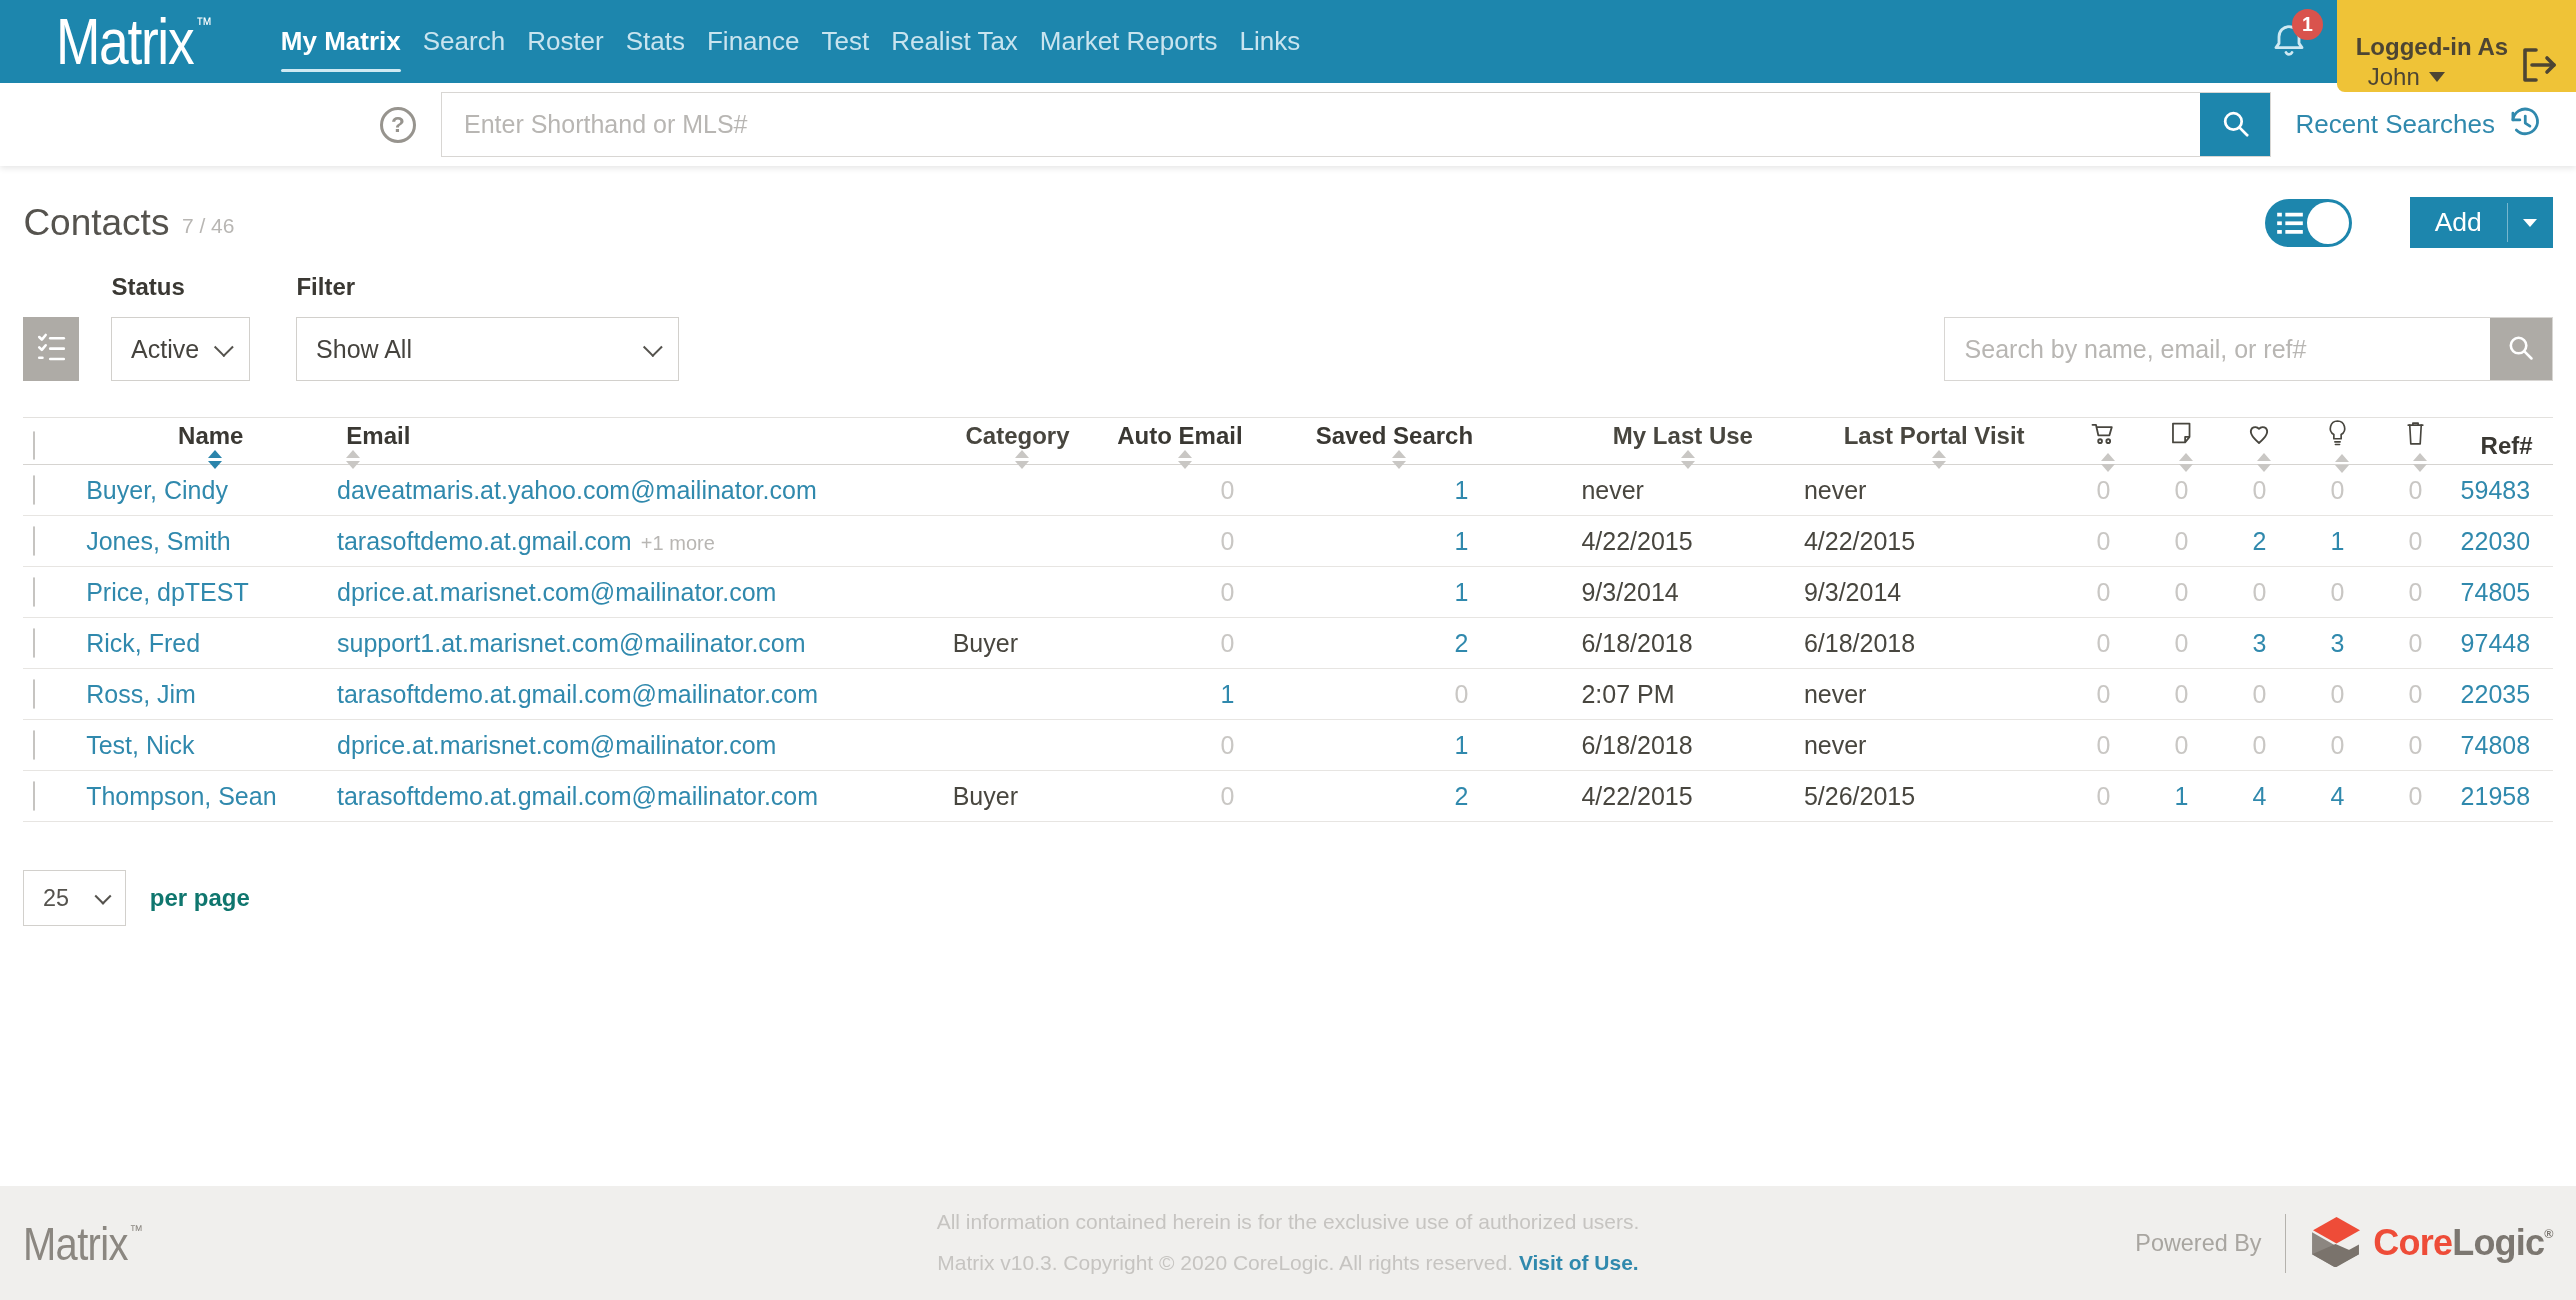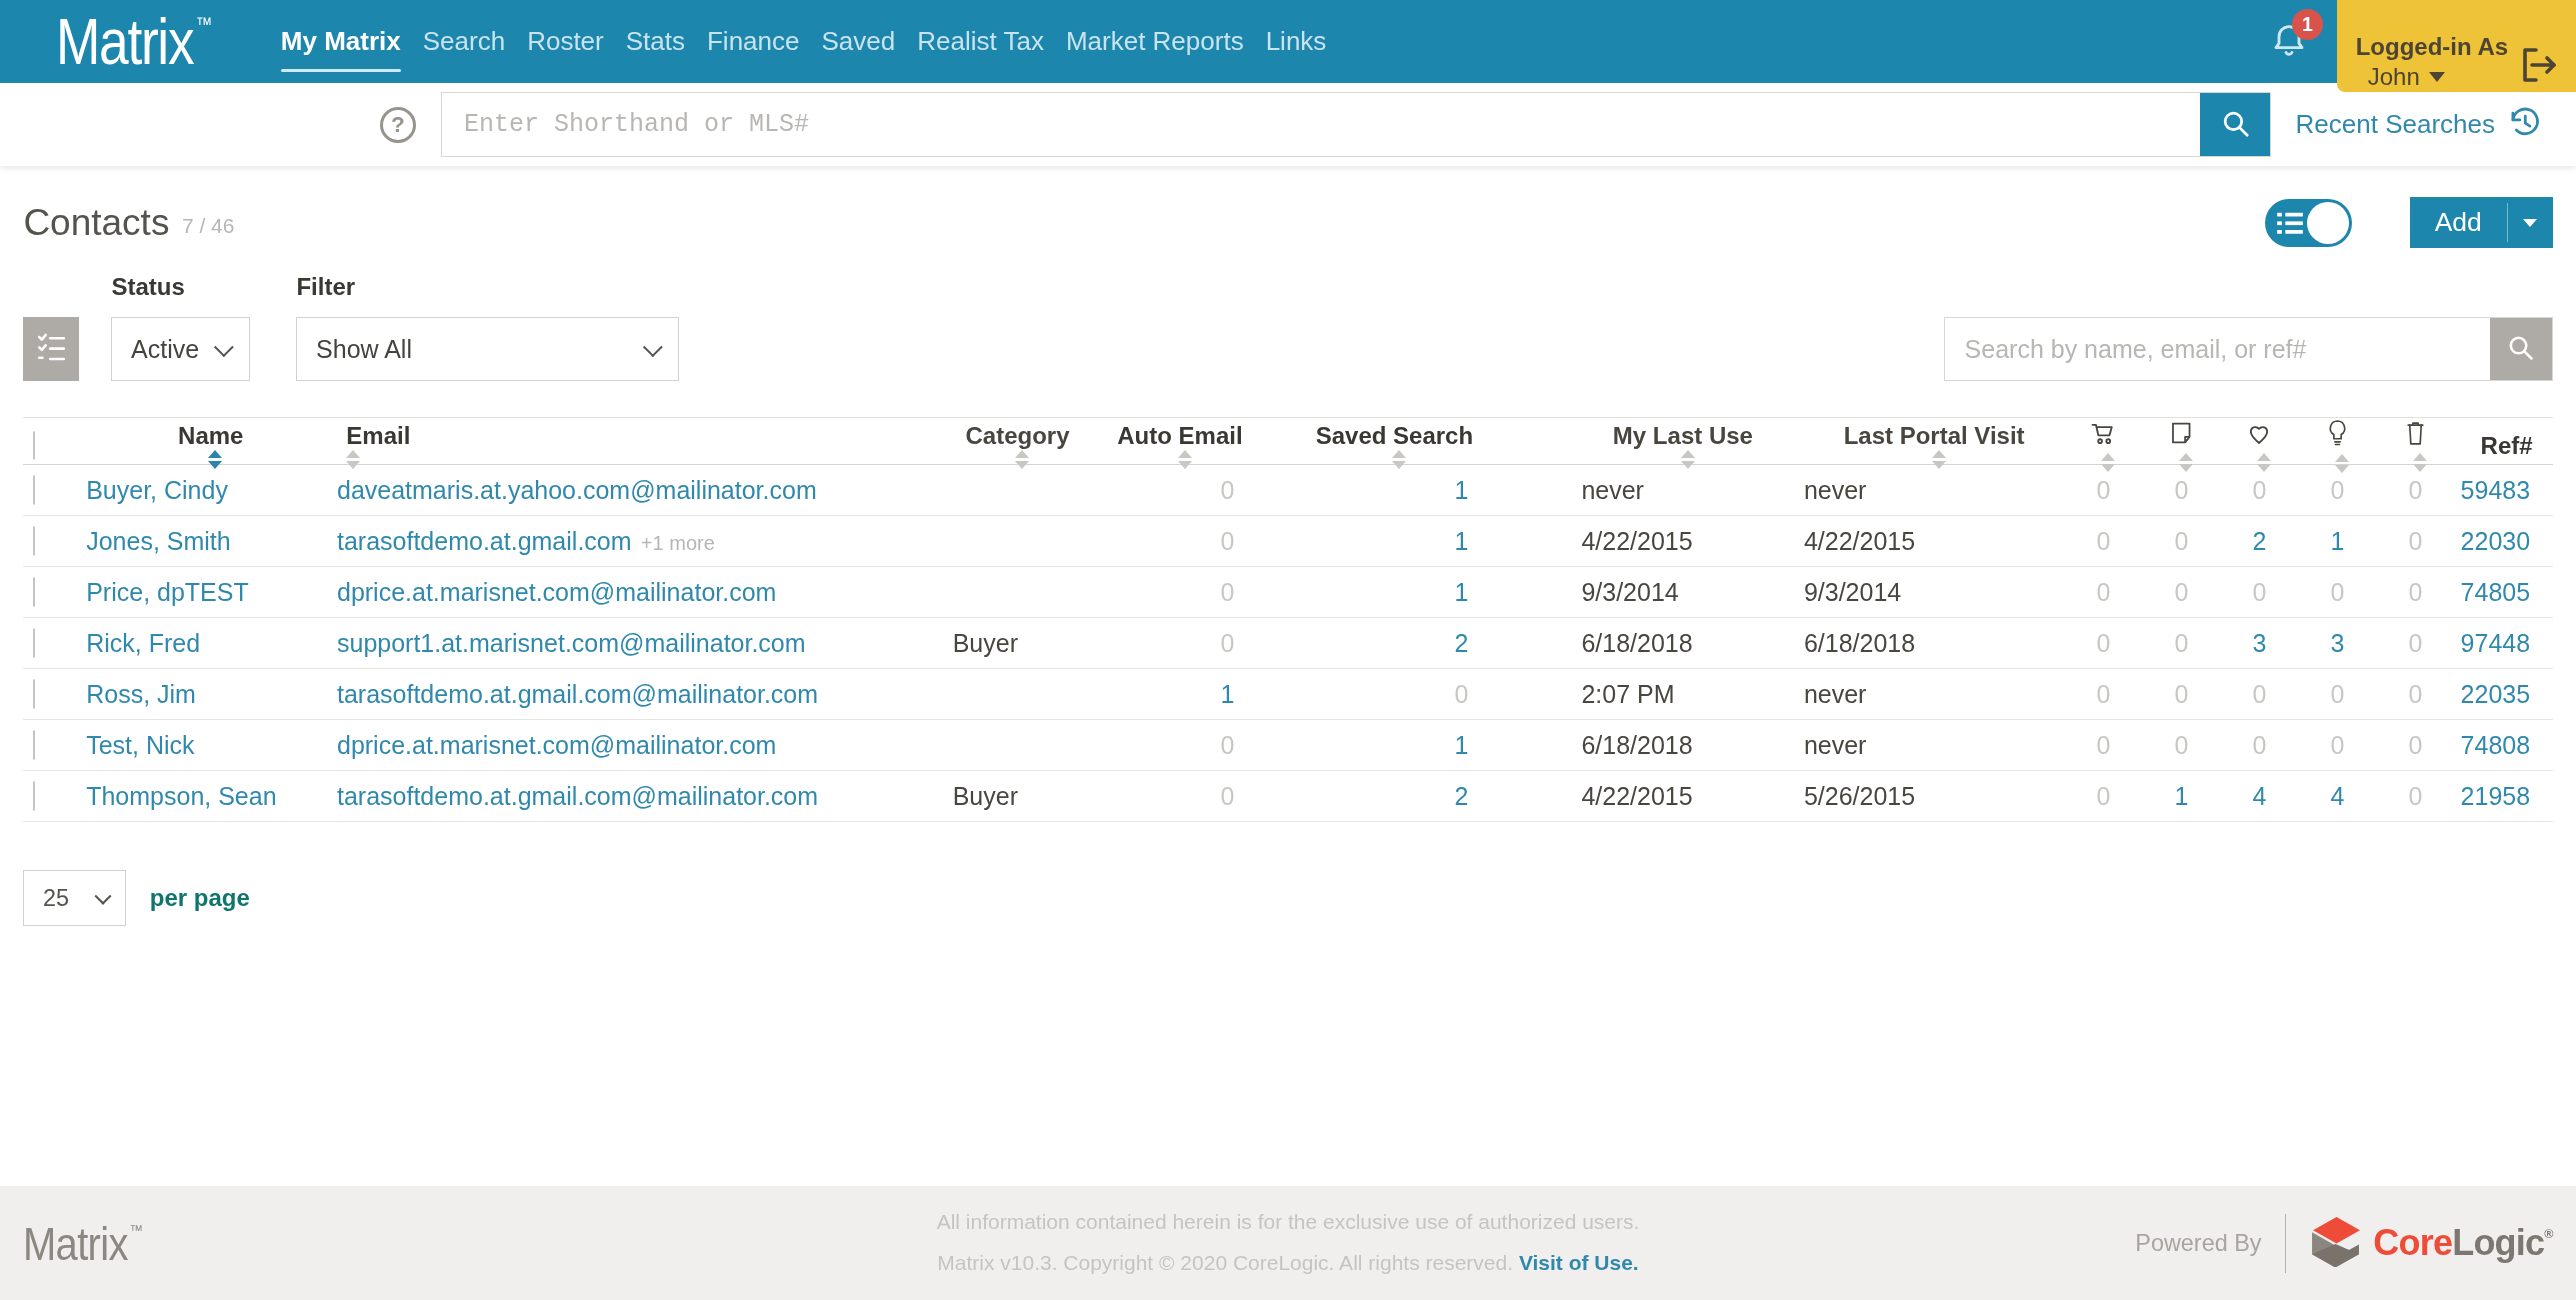--- a/index.html
+++ b/index.html
@@ -19,21 +19,21 @@
   .user-box { background:#efc337; width:239px; height:92px; border-radius:0 0 0 7.8px; display:flex; align-items:flex-end; padding:0 15.6px 0 18.7px; color:#4d4533; position:relative; z-index:6; cursor:pointer; }
   .user-lines { display:flex; flex-direction:column; line-height:1.25; }
   .user-line1 { font-size:24px; font-weight:bold; }
   .user-line2 { font-size:24px; display:flex; align-items:center; gap:9.3px;margin-left:12px; }
   .caret-down { width:0; height:0; border-left:8.6px solid transparent; border-right:8.6px solid transparent; border-top:10px solid #4d4533; display:inline-block; }
 
   
   .search-row { height:83px; background:#fff; display:flex; align-items:center; box-shadow:0 3.1px 6.2px rgba(0,0,0,.10); position:relative; z-index:4; padding-left:380px; }
   .help-circle { width:36px; height:36px; border:3.1px solid #97948e; border-radius:50%; color:#97948e; font-size:22.6px; font-weight:bold; display:flex; align-items:center; justify-content:center; margin-right:25px; cursor:pointer; flex:0 0 auto; }
   .shorthand-wrap { display:flex; width:1830px; height:65px; border:0.8px solid #d8d6d3; }
-  .shorthand-wrap input { flex:1; border:none; outline:none; font-size:25px; padding:0 22px; color:#55534e; font-family:Liberation Mono, monospace; }
+  .shorthand-wrap input { flex:1; border:none; outline:none; font-size:25px; padding:0 22px; color:#55534e; font-family:Liberation Sans, sans-serif; }
   .shorthand-wrap input::placeholder { color:#b8b6b3; }
   .btn-mls-search { width:70px; background:#1d86ad; border:none; display:flex; align-items:center; justify-content:center; cursor:pointer; }
   .recent-searches { margin-left:auto; margin-right:33px; color:#3089ad; font-size:26px; display:flex; align-items:center; gap:11px; cursor:pointer; }
 
   
   .main { padding:0 23.4px; }
   .page-head { display:flex; align-items:center; margin-top:31px; }
   .page-title { font-size:37px; color:#55534e; font-weight:300; }
   .page-count { font-size:21px; color:#b8b6b3; margin-left:12.5px; margin-top:7.8px; }
   .head-right { margin-left:auto; display:flex; align-items:center; }
@@ -115,21 +115,21 @@
   <div class="brand">
     <span>Matrix</span>
       <span class="tm">™</span>
   </div>
   <div class="nav-links">
     <a class="nav-link active">My Matrix</a>
     <a class="nav-link">Search</a>
     <a class="nav-link">Roster</a>
     <a class="nav-link">Stats</a>
     <a class="nav-link">Finance</a>
-    <a class="nav-link">Saved</a>
+    <a class="nav-link">Test</a>
     <a class="nav-link">Realist Tax</a>
     <a class="nav-link">Market Reports</a>
     <a class="nav-link">Links</a>
   </div>
   <div class="nav-right">
     <div class="bell-wrap">
       <span>
         <svg width="40" height="40" viewBox="0 0 24 24" fill="none" stroke="#cfe9f2" stroke-width="1.7" stroke-linecap="round" stroke-linejoin="round">
           <path d="M18 14v-4a6 6 0 0 0-12 0v4l-1.8 2.6h15.6L18 14z"></path>
           <path d="M10.2 19.5a2 2 0 0 0 3.6 0"></path>

